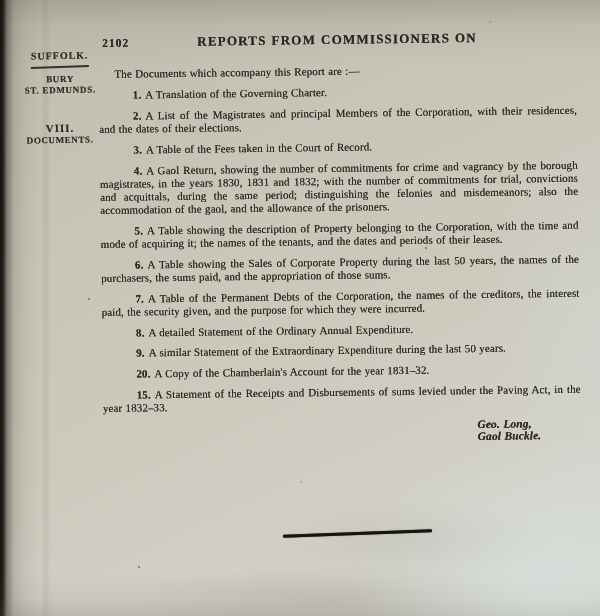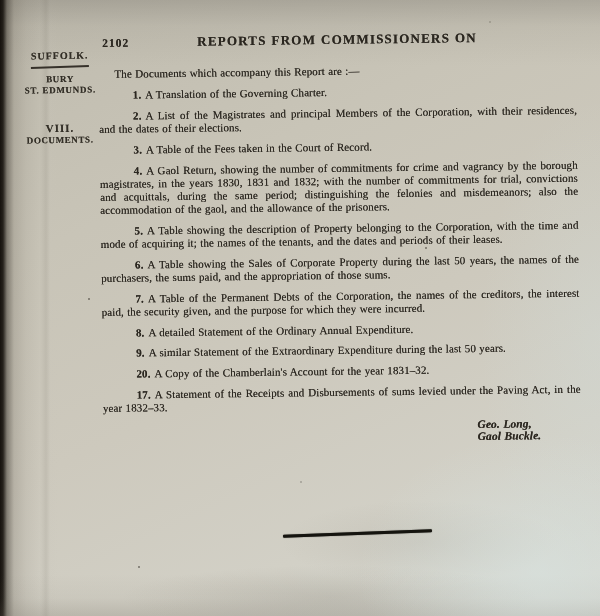--- a/index.html
+++ b/index.html
@@ -90,21 +90,21 @@
     <p class="item"><span class="num">1.</span><span>A Translation of the Governing Charter.</span></p>
     <p class="item"><span class="num">2.</span><span>A List of the Magistrates and principal Members of the Corporation, with their residences, and the dates of their elections.</span></p>
     <p class="item"><span class="num">3.</span><span>A Table of the Fees taken in the Court of Record.</span></p>
     <p class="item"><span class="num">4.</span><span>A Gaol Return, showing the number of commitments for crime and vagrancy by the borough magistrates, in the years 1830, 1831 and 1832; with the number of commitments for trial, convictions and acquittals, during the same period; distinguishing the felonies and misdemeanors; also the accommodation of the gaol, and the allowance of the prisoners.</span></p>
     <p class="item"><span class="num">5.</span><span>A Table showing the description of Property belonging to the Corporation, with the time and mode of acquiring it; the names of the tenants, and the dates and periods of their leases.</span></p>
     <p class="item"><span class="num">6.</span><span>A Table showing the Sales of Corporate Property during the last 50 years, the names of the purchasers, the sums paid, and the appropriation of those sums.</span></p>
     <p class="item"><span class="num">7.</span><span>A Table of the Permanent Debts of the Corporation, the names of the creditors, the interest paid, the security given, and the purpose for which they were incurred.</span></p>
     <p class="item"><span class="num">8.</span><span>A detailed Statement of the Ordinary Annual Expenditure.</span></p>
     <p class="item"><span class="num">9.</span><span>A similar Statement of the Extraordinary Expenditure during the last 50 years.</span></p>
     <p class="item"><span class="num">20.</span><span>A Copy of the Chamberlain's Account for the year 1831–32.</span></p>
-    <p class="item"><span class="num">17.</span><span>A Statement of the Receipts and Disbursements of sums levied under the Paving Act, in the year 1832–33.</span></p>
+    <p class="item"><span class="num">15.</span><span>A Statement of the Receipts and Disbursements of sums levied under the Paving Act, in the year 1832–33.</span></p>
 
     <div class="signatures">
       <div>Geo. Long,</div>
       <div>Gaol Buckle.</div>
     </div>
   </div>
 
   <div class="bottom-rule"></div>
 
   <div class="speck" style="left:88px; top:298px;"></div>

